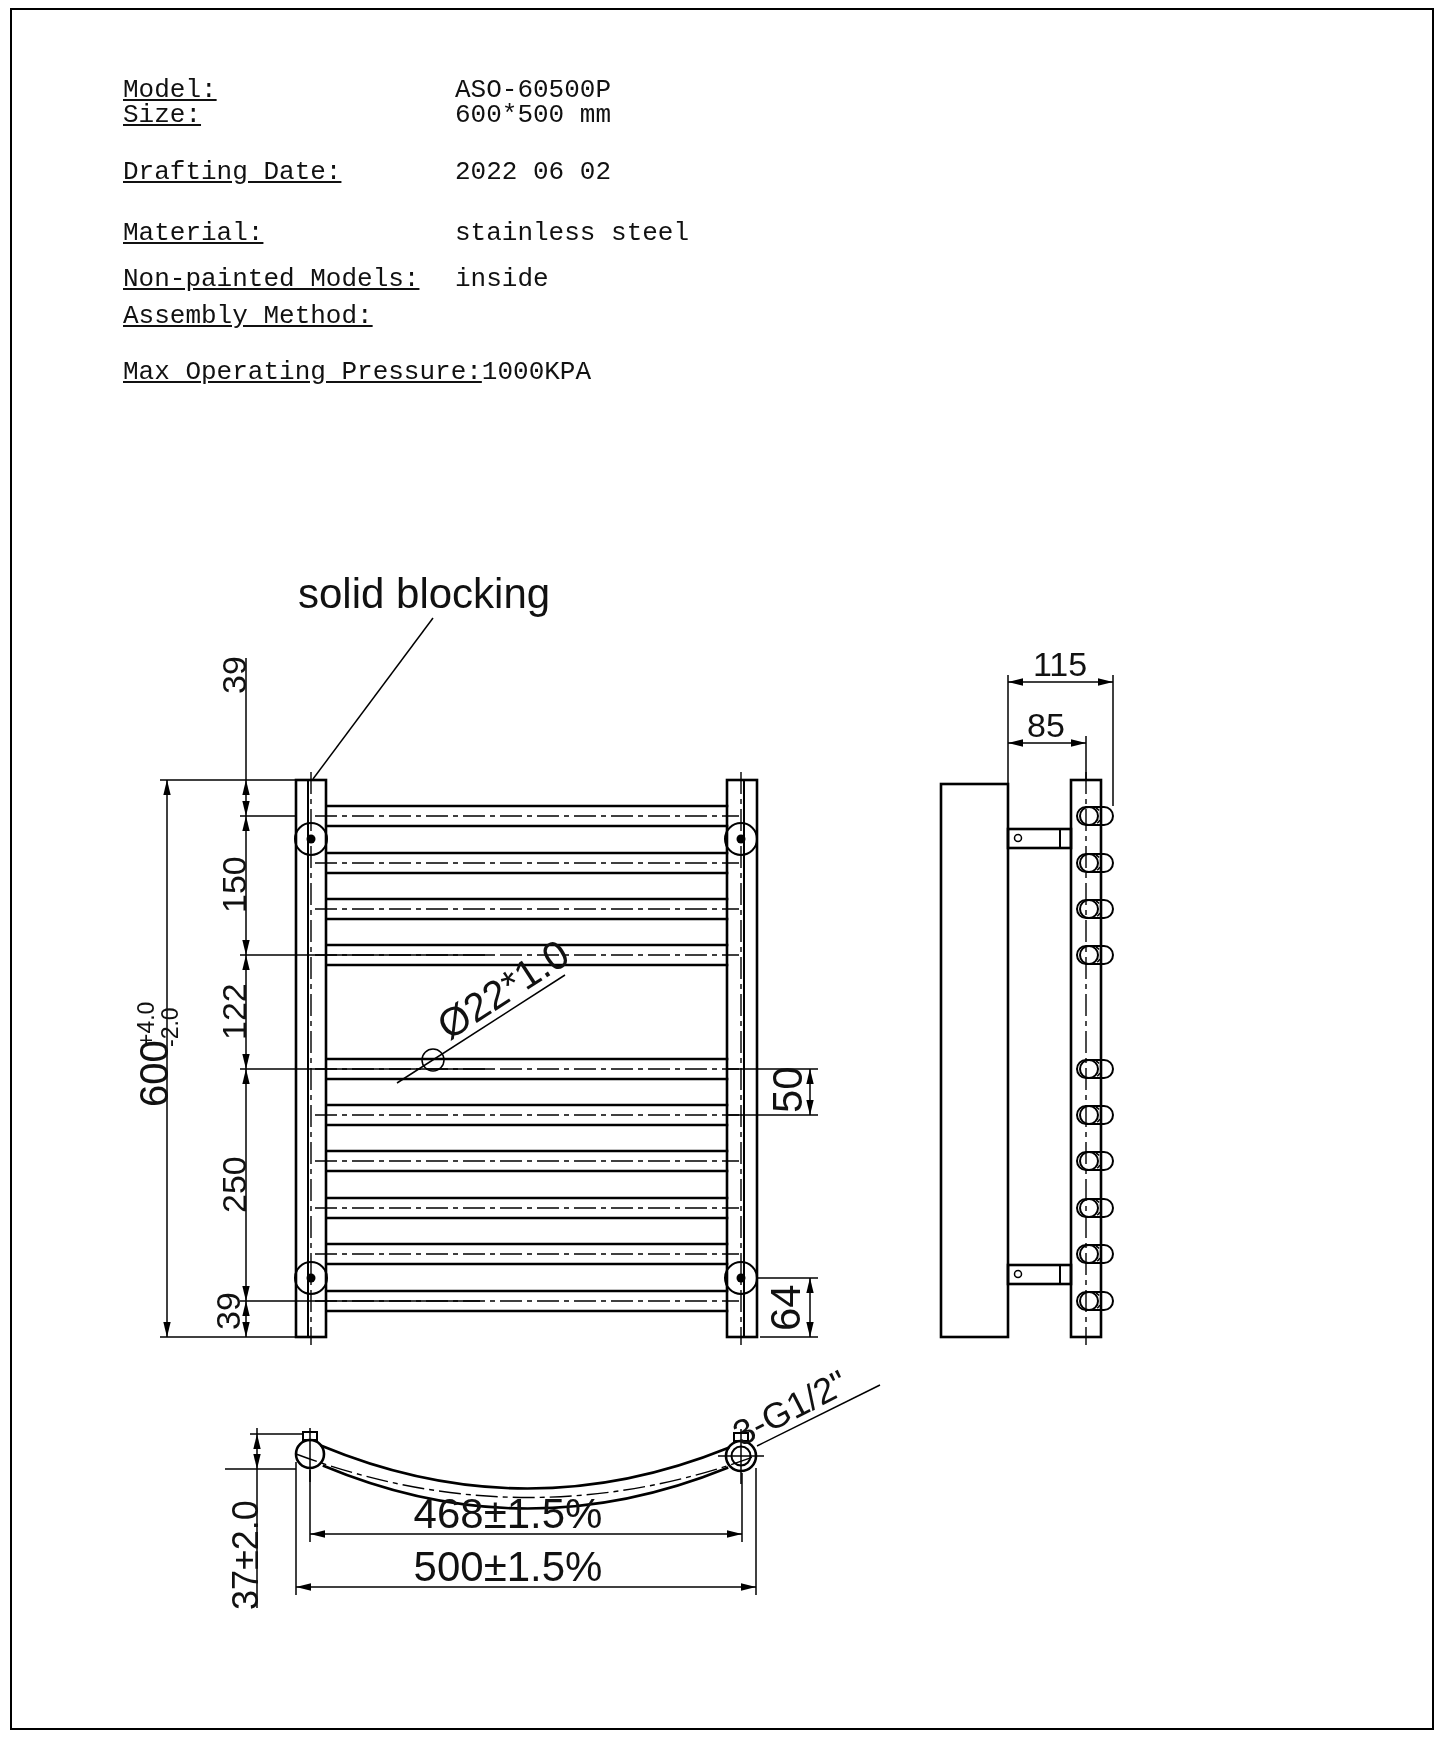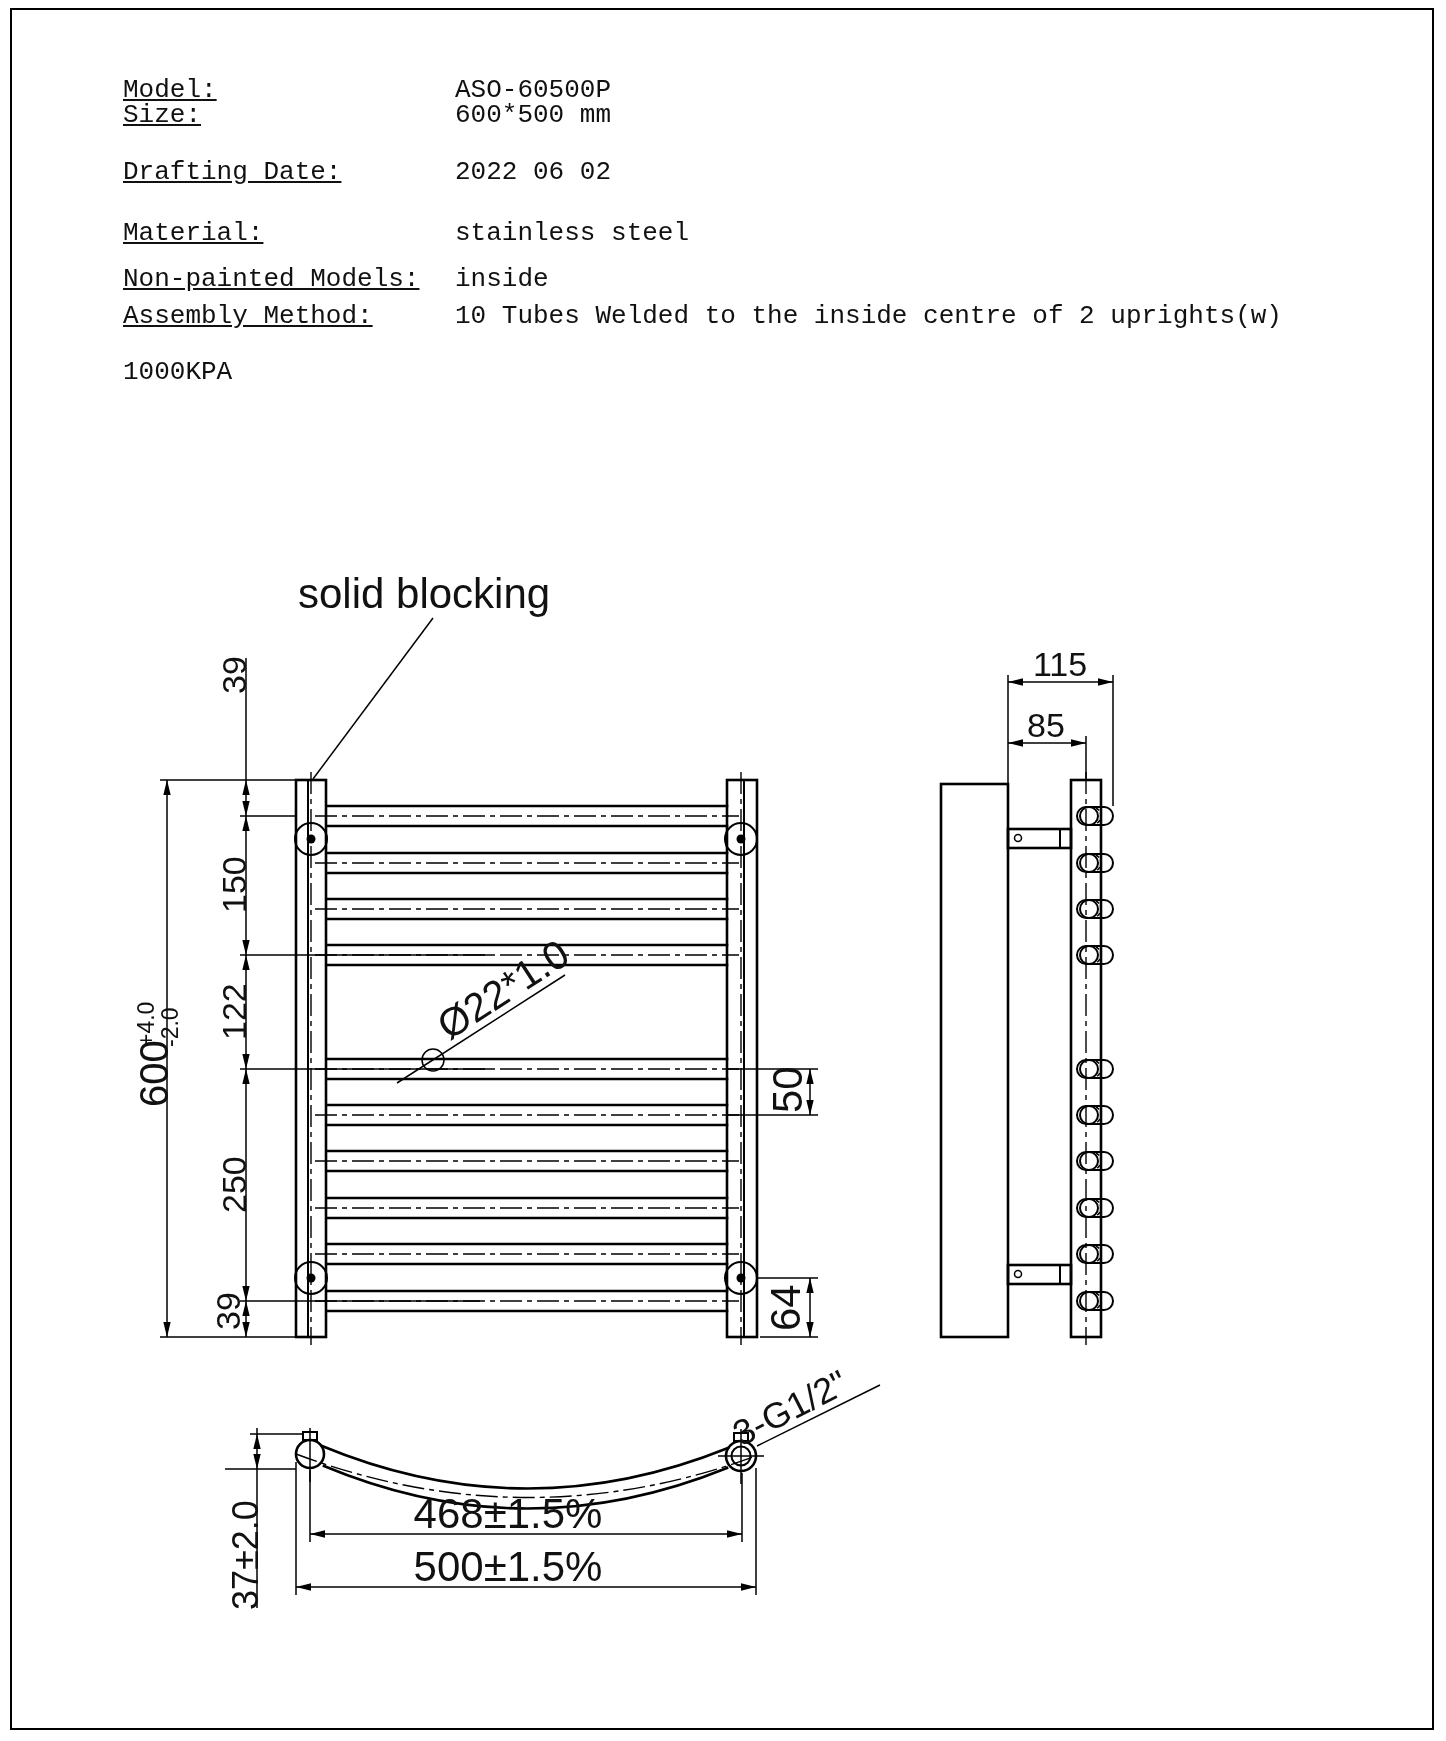--- a/index.html
+++ b/index.html
@@ -42,23 +42,23 @@
     <div class="srow" style="top:150px">
       <span class="lab">Material:</span>
       <span class="val">stainless steel</span>
     </div>
     <div class="srow" style="top:196px">
       <span class="lab">Non-painted Models:</span>
       <span class="val">inside</span>
     </div>
     <div class="srow" style="top:233px">
       <span class="lab">Assembly Method:</span>
-      <span class="val">10 Tubes Welded to the inside centre of 2 uprights(w)</span>
     </div>
     <div class="srow" style="top:289px">
+      <span class="lab">Max Operating Pressure:</span>
       <span class="val">1000KPA</span>
     </div>
   </div>
 
   <svg width="1446" height="1741" viewBox="0 0 1446 1741" style="position:absolute;left:0;top:0">
     <defs>
       <marker id="ar" markerUnits="userSpaceOnUse" markerWidth="15" markerHeight="9" viewBox="0 0 15 9" refX="15" refY="4.5" orient="auto-start-reverse">
         <path d="M15,4.5 L0,0.8 L0,8.2 Z" fill="#000"></path>
       </marker>
       <pattern id="bricks" patternUnits="userSpaceOnUse" x="941" y="784" width="64" height="42">

